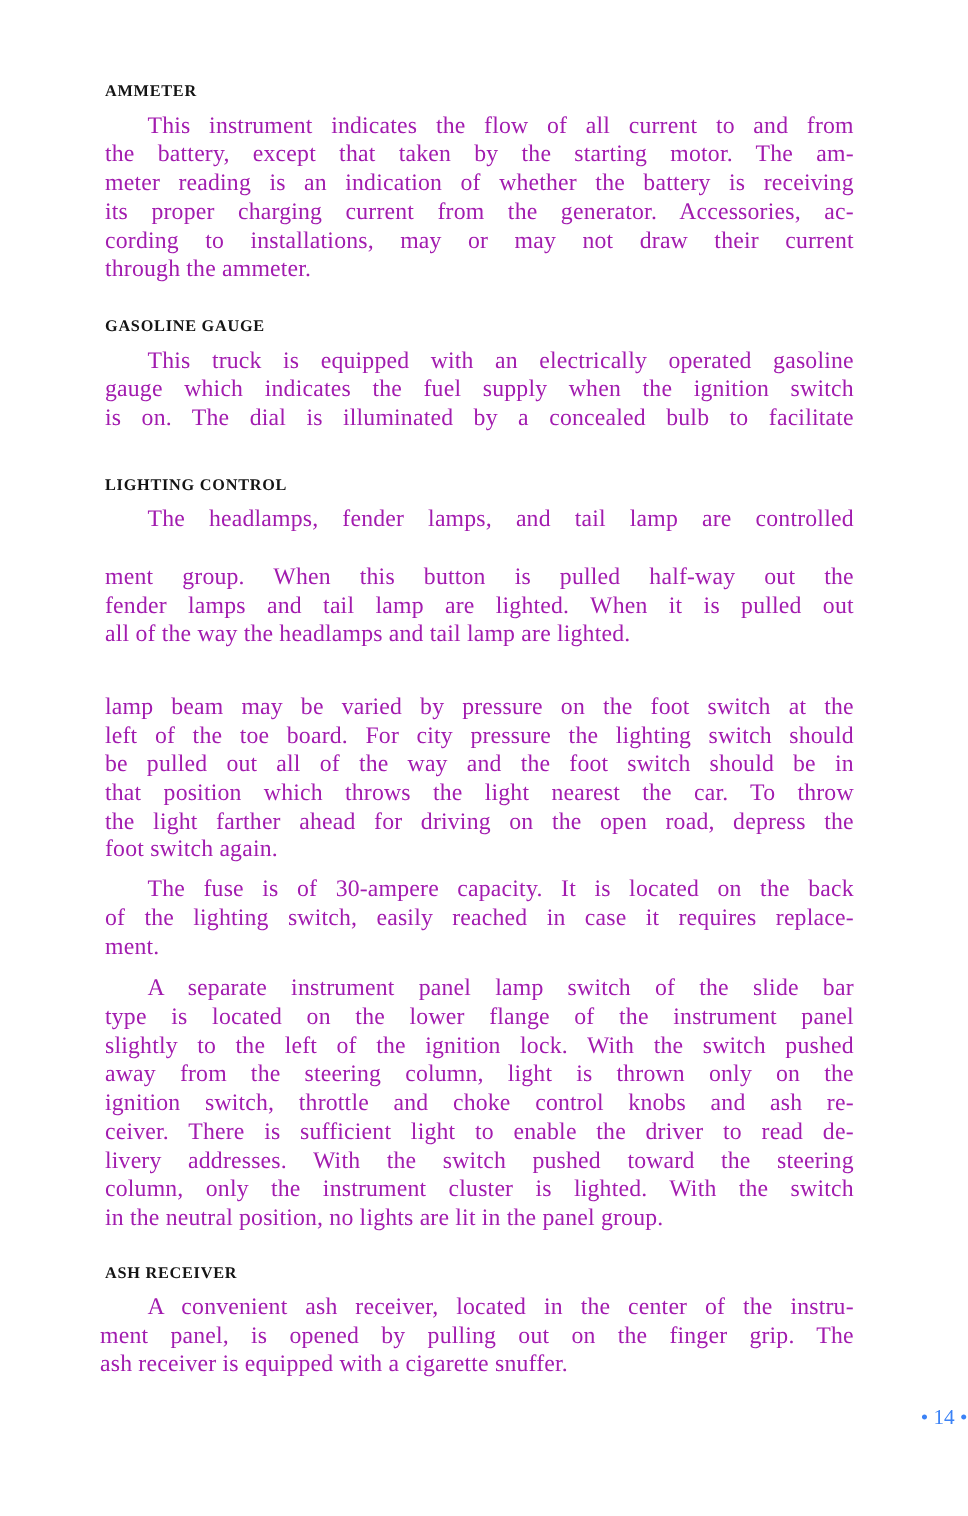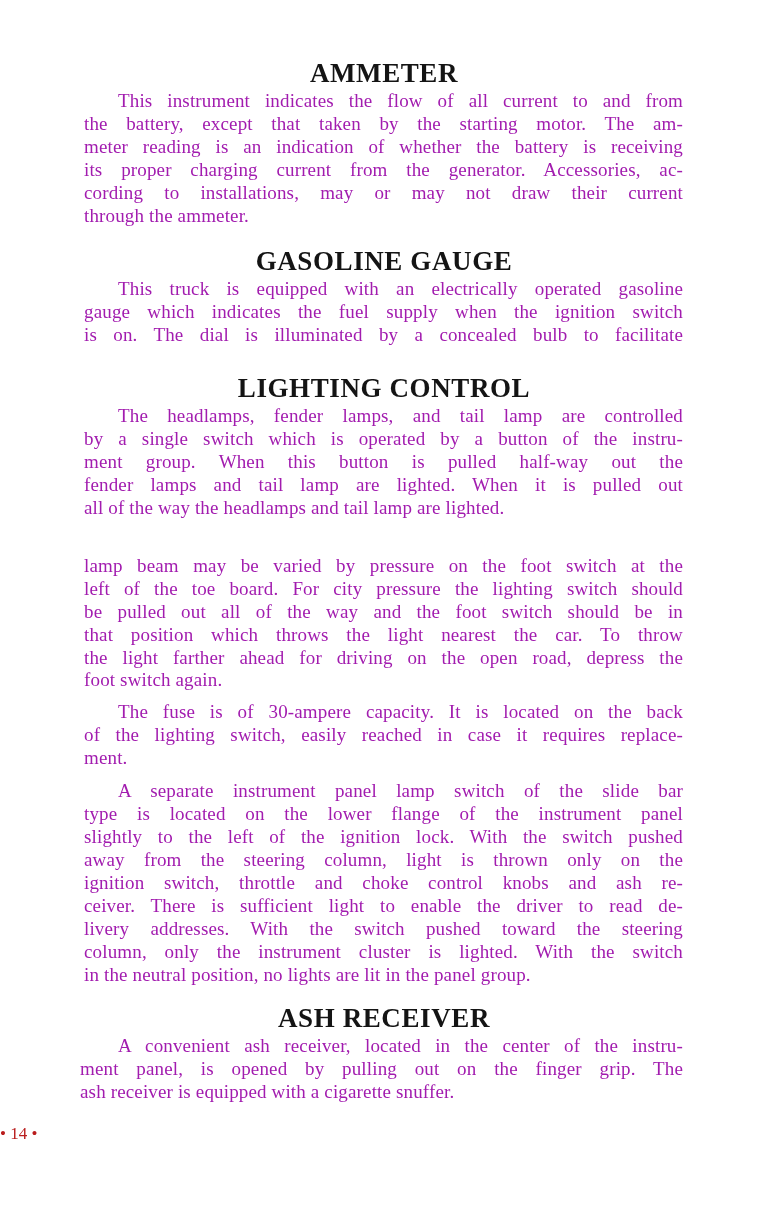--- a/index.html
+++ b/index.html
@@ -7,47 +7,46 @@
     width: 774px; height: 1213px;
     background: #ffffff;
     position: relative;
     overflow: hidden;
     font-family: "DejaVu Serif", "Liberation Serif", serif;
     color: #1c1c1c;
   }
   .page { position: absolute; left: 0; top: 0; width: 774px; height: 1213px; }
   .heading {
     position: absolute; left: 84px; width: 600px;
-    text-align: center;
     font-family: "Liberation Serif", serif;
     font-weight: bold;
-    font-size: 27px;
+    font-size: 13px;
     letter-spacing: 0.6px;
     line-height: 22px;
     color: #141414;
   }
   .line {
     position: absolute; left: 84px; width: 599px;
     font-family: "Liberation Serif", serif;
     font-size: 19px;
     line-height: 23px;
     white-space: nowrap;
     text-align: justify;
     text-align-last: justify;
     letter-spacing: 0.15px;
     color: #a21caf;
   }
   .line.last { text-align-last: left; }
   .line.indent { left: 118px; width: 565px; }
   .pagenum {
     position: absolute; left: 0; width: 774px; top: 1124px;
-    text-align: left;
+    text-align: right;
     font-family: "Liberation Serif", serif;
     font-size: 17px;
-    color: #b91c1c;
+    color: #3b82f6;
   }
 </style>
 </head>
 <body>
 
 <div class="page">
 
   <div class="heading" style="top:62px">AMMETER</div>
   <div class="line indent" style="top:89px">This instrument indicates the flow of all current to and from</div>
   <div class="line" style="top:112px">the battery, except that taken by the starting motor. The am-</div>
@@ -56,21 +55,20 @@
   <div class="line" style="top:181px">cording to installations, may or may not draw their current</div>
   <div class="line last" style="top:204px">through the ammeter.</div>
 
   <div class="heading" style="top:250px">GASOLINE GAUGE</div>
   <div class="line indent" style="top:277px">This truck is equipped with an electrically operated gasoline</div>
   <div class="line" style="top:300px">gauge which indicates the fuel supply when the ignition switch</div>
   <div class="line" style="top:323px">is on. The dial is illuminated by a concealed bulb to facilitate</div>
 
   <div class="heading" style="top:377px">LIGHTING CONTROL</div>
   <div class="line indent" style="top:404px">The headlamps, fender lamps, and tail lamp are controlled</div>
-  <div class="line" style="top:427px">by a single switch which is operated by a button of the instru-</div>
   <div class="line" style="top:450px">ment group. When this button is pulled half-way out the</div>
   <div class="line" style="top:473px">fender lamps and tail lamp are lighted. When it is pulled out</div>
   <div class="line last" style="top:496px">all of the way the headlamps and tail lamp are lighted.</div>
 
   <div class="line" style="top:554px">lamp beam may be varied by pressure on the foot switch at the</div>
   <div class="line" style="top:577px">left of the toe board. For city pressure the lighting switch should</div>
   <div class="line" style="top:600px">be pulled out all of the way and the foot switch should be in</div>
   <div class="line" style="top:623px">that position which throws the light nearest the car. To throw</div>
   <div class="line" style="top:646px">the light farther ahead for driving on the open road, depress the</div>
   <div class="line last" style="top:668px">foot switch again.</div>

